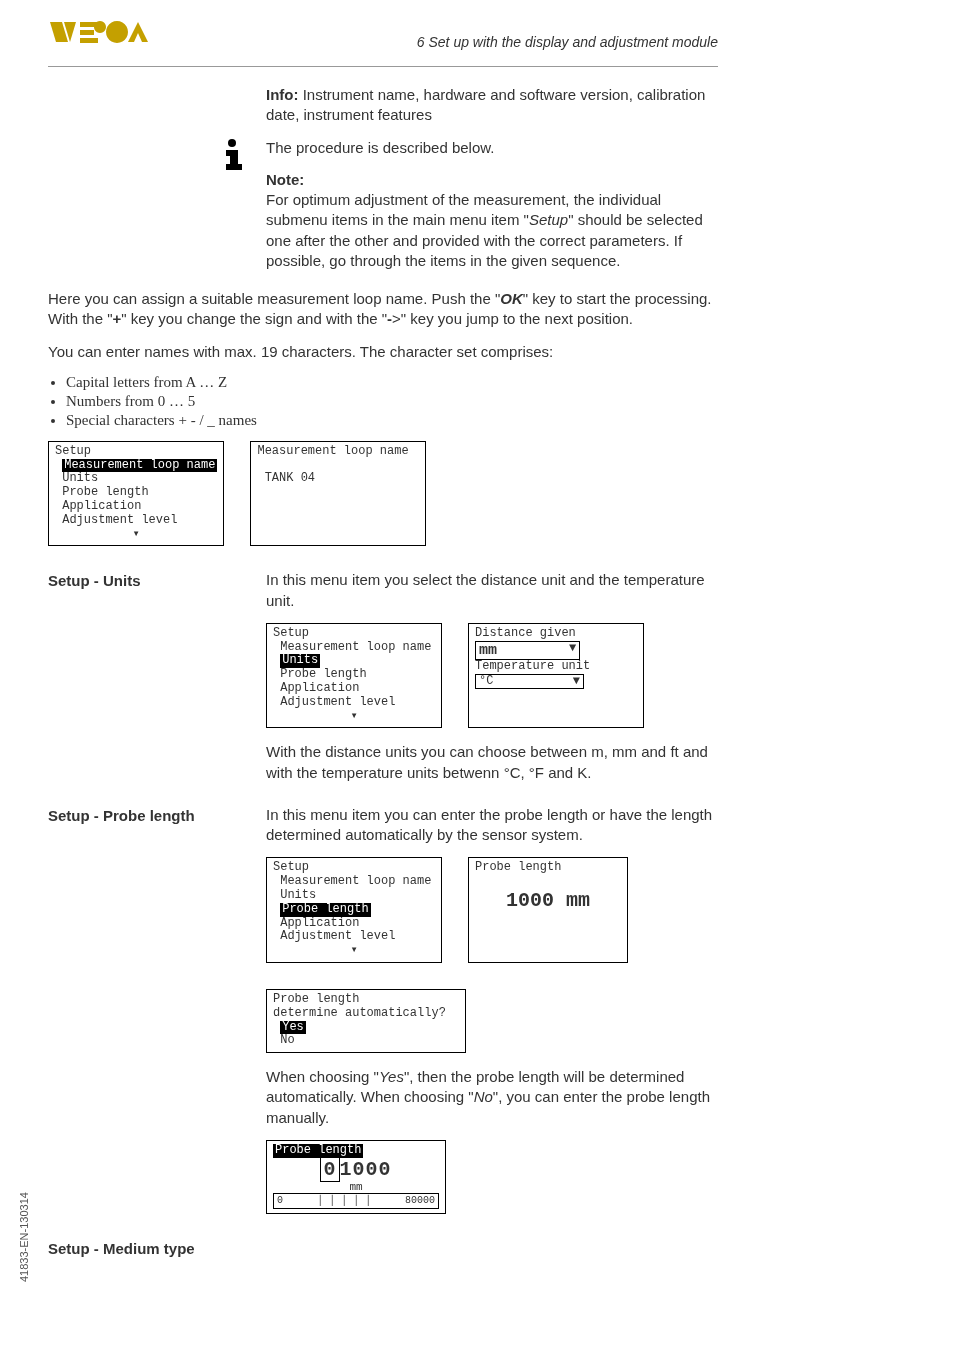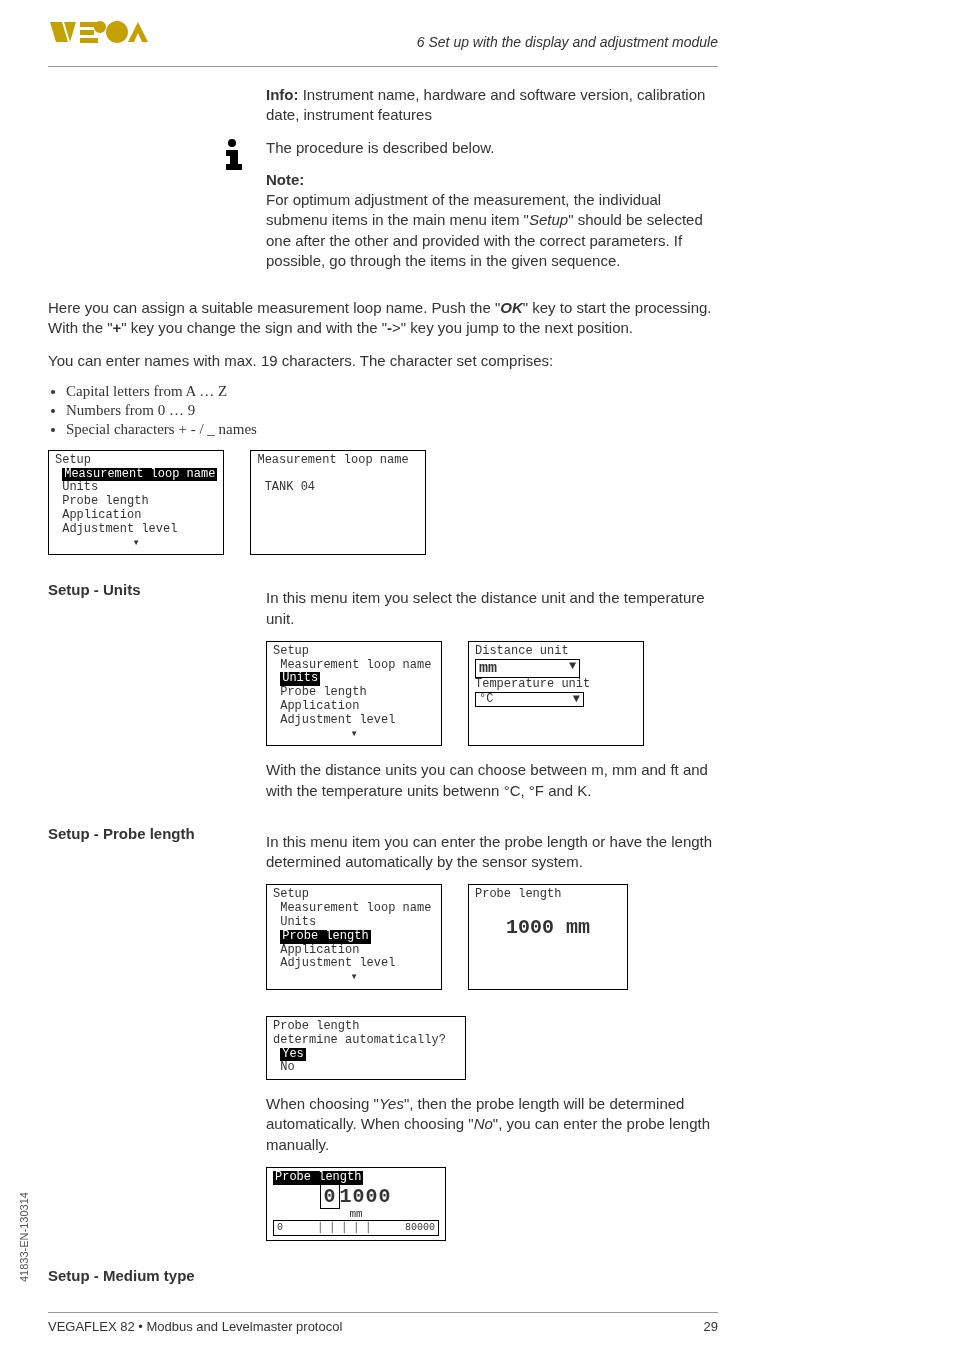--- a/index.html
+++ b/index.html
@@ -39,21 +39,20 @@
   }
   .left-col{
     width:218px;
     flex-shrink:0;
     font-weight:bold;
     font-size:15px;
     padding-top:2px;
   }
   .right-col{
     flex:1;
-    margin-top:9px;
   }
   .para{margin:0 0 12px 0;line-height:1.35;}
   .indent-block{margin-left:218px;}
   .note-row{display:flex;align-items:flex-start;margin-left:174px;margin-top:4px;margin-bottom:12px;}
   .note-icon{width:44px;flex-shrink:0;text-align:left;}
   .note-body{flex:1;}
   ul.bullets{margin:0 0 12px 0;padding-left:18px;}
   ul.bullets li{margin-bottom:2px;font-family:Liberation Serif, serif;}
   .lcd-row{display:flex;gap:26px;margin-bottom:14px;flex-wrap:wrap;}
   .lcd{border:1px solid #000;padding:3px 6px 4px 6px;font-family:"Courier New",monospace;font-size:12px;line-height:1.15;min-width:176px;box-sizing:border-box;}
@@ -131,21 +130,21 @@
   </div>
 
   <div class="two-col">
     <div class="right-col">
       <p class="para">
         <span>Here you can assign a suitable measurement loop name. Push the "</span><b><i>OK</i></b><span>" key to start the processing. With the "</span><b>+</b><span>" key you change the sign and with the "</span><b>-</b><span>&gt;" key you jump to the next position.</span>
       </p>
       <p class="para">You can enter names with max. 19 characters. The character set comprises:</p>
       <ul class="bullets">
         <li>Capital letters from A … Z</li>
-        <li>Numbers from 0 … 9</li>
+        <li>Numbers from 0 … 5</li>
         <li>Special characters + - / _ names</li>
       </ul>
       <div class="lcd-row">
         <div class="lcd">
           <div>Setup</div>
           <div>&nbsp;<span class="inv">Measurement loop name</span></div>
           <div>&nbsp;<span>Units</span></div>
           <div>&nbsp;<span>Probe length</span></div>
           <div>&nbsp;<span>Application</span></div>
           <div>&nbsp;<span>Adjustment level</span></div>
@@ -169,21 +168,21 @@
         <div class="lcd">
           <div>Setup</div>
           <div>&nbsp;<span>Measurement loop name</span></div>
           <div>&nbsp;<span class="inv">Units</span></div>
           <div>&nbsp;<span>Probe length</span></div>
           <div>&nbsp;<span>Application</span></div>
           <div>&nbsp;<span>Adjustment level</span></div>
           <div style="text-align:center">▾</div>
         </div>
         <div class="lcd">
-          <div>Distance unit</div>
+          <div>Distance given</div>
           <div><span class="sel"><b style="font-size:15px">mm</b><span class="arrow">▼</span>&nbsp;&nbsp;&nbsp;&nbsp;&nbsp;&nbsp;&nbsp;&nbsp;&nbsp;&nbsp;</span></div>
           <div>Temperature unit</div>
           <div><span class="sel"><span>°C</span><span class="arrow">▼</span>&nbsp;&nbsp;&nbsp;&nbsp;&nbsp;&nbsp;&nbsp;&nbsp;&nbsp;&nbsp;&nbsp;</span></div>
         </div>
       </div>
       <p class="para">With the distance units you can choose between m, mm and ft and with the temperature units betwenn °C, °F and K.</p>
     </div>
   </div>
 
   <div class="two-col">
@@ -230,18 +229,14 @@
       </div>
     </div>
   </div>
 
   <div class="two-col">
     <div class="left-col">Setup - Medium type</div>
   </div>
 
   <div class="vertical-code">41833-EN-130314</div>
 
-  <div class="footer">
-    <span>VEGAFLEX 82 • Modbus and Levelmaster protocol</span>
-    <span>29</span>
-  </div>
 
 </div>
 
 </body></html>

